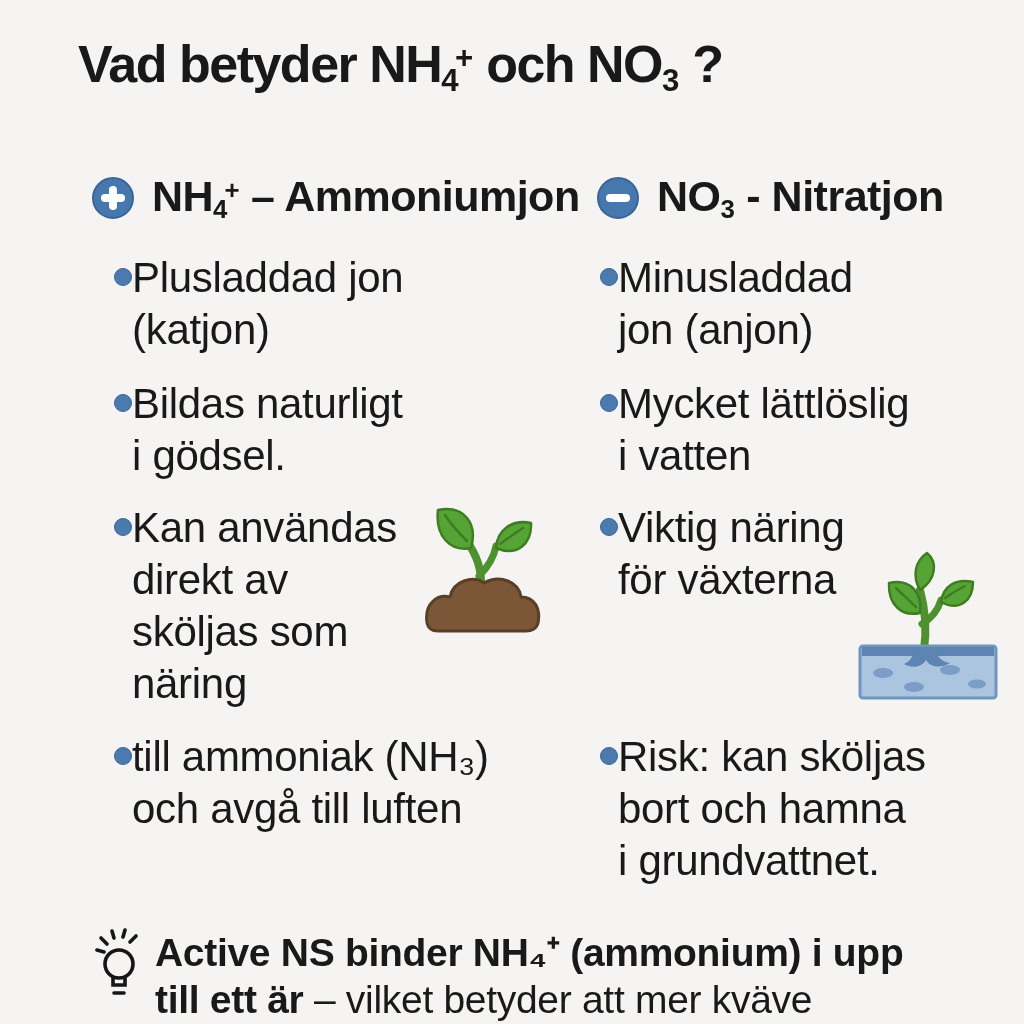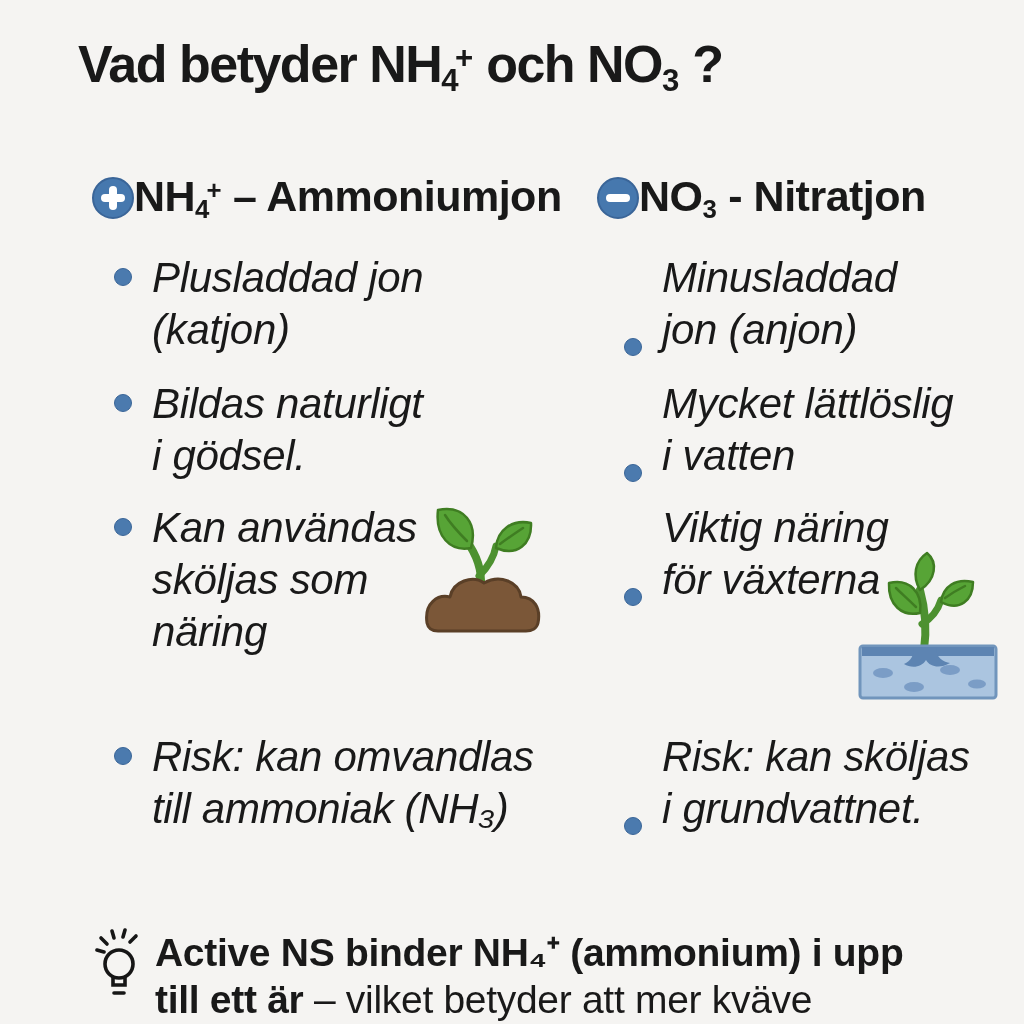--- a/index.html
+++ b/index.html
@@ -16,46 +16,46 @@
     position:absolute;left:78px;top:34px;
     font-size:52px;font-weight:700;letter-spacing:-1.5px;
     white-space:nowrap;
   }
   .chem-sub{font-size:.6em;vertical-align:-.28em;letter-spacing:0;}
   .chem-sup{font-size:.6em;vertical-align:.45em;margin-left:-.12em;letter-spacing:0;}
 
   
   .col-header{
     position:absolute;top:174px;height:48px;
-    display:flex;align-items:center;
+    display:flex;align-items:center;gap:18px;
     font-size:43px;font-weight:700;letter-spacing:-.5px;white-space:nowrap;
   }
   .col-header.left{left:92px;}
   .col-header.right{left:597px;}
   .sign-circle{
     width:42px;height:42px;border-radius:50%;
     background:#4678ae;border:2px solid #3a6598;
     position:relative;box-sizing:border-box;flex:0 0 auto;
   }
   .sign-circle .bar-h{
     position:absolute;left:7px;right:7px;top:50%;height:8px;margin-top:-4px;
     background:#ffffff;border-radius:4px;
   }
   .sign-circle .bar-v{
     position:absolute;top:7px;bottom:7px;left:50%;width:8px;margin-left:-4px;
     background:#ffffff;border-radius:4px;
   }
 
   
   .bullet{
-    position:absolute;display:flex;gap:20px;
-    font-size:42px;line-height:52px;letter-spacing:-.3px;font-style:italic;
+    position:absolute;display:flex;
+    font-size:42px;line-height:52px;letter-spacing:-.3px;
   }
   .bullet.lcol{left:114px;}
-  .bullet.rcol{left:624px;align-items:flex-end;}
+  .bullet.rcol{left:600px;}
   .dot{
     width:18px;height:18px;border-radius:50%;
     background:#4b7aae;border:1px solid #3a6598;
     margin-top:16px;flex:0 0 auto;box-sizing:border-box;
   }
   .bl{display:block;white-space:nowrap;}
 
   
   .plant{position:absolute;}
   #plant-left{left:418px;top:494px;width:128px;height:140px;}
@@ -101,29 +101,30 @@
     <span class="dot"></span>
     <span>
       <span class="bl">Bildas naturligt</span>
       <span class="bl">i gödsel.</span>
     </span>
   </div>
   <div class="bullet lcol" style="top:502px">
     <span class="dot"></span>
     <span>
       <span class="bl">Kan användas</span>
+      <span class="bl">direkt av</span>
       <span class="bl">sköljas som</span>
       <span class="bl">näring</span>
     </span>
   </div>
   <div class="bullet lcol" style="top:731px">
     <span class="dot"></span>
     <span>
-      <span class="bl">Risk: kan omvandlas</span>
       <span class="bl">till ammoniak (NH₃)</span>
+      <span class="bl">och avgå till luften</span>
     </span>
   </div>
 
   <div class="bullet rcol" style="top:252px">
     <span class="dot"></span>
     <span>
       <span class="bl">Minusladdad</span>
       <span class="bl">jon (anjon)</span>
     </span>
   </div>
@@ -138,20 +139,21 @@
     <span class="dot"></span>
     <span>
       <span class="bl">Viktig näring</span>
       <span class="bl">för växterna</span>
     </span>
   </div>
   <div class="bullet rcol" style="top:731px">
     <span class="dot"></span>
     <span>
       <span class="bl">Risk: kan sköljas</span>
+      <span class="bl">bort och hamna</span>
       <span class="bl">i grundvattnet.</span>
     </span>
   </div>
 
   <svg id="plant-left" class="plant" viewBox="0 0 128 140" xmlns="http://www.w3.org/2000/svg">
     <path d="M62,98 C65,82 62,68 52,52" fill="none" stroke="#4d9130" stroke-width="8" stroke-linecap="round"></path>
     <path d="M61,82 C70,73 76,63 78,52" fill="none" stroke="#4d9130" stroke-width="7" stroke-linecap="round"></path>
     <path d="M53,54 C32,58 17,42 20,16 C46,11 60,29 53,54 Z" fill="#57a436" stroke="#3f7d22" stroke-width="2.5" stroke-linejoin="round"></path>
     <path d="M49,47 C40,38 32,29 27,21" fill="none" stroke="#3f7d22" stroke-width="2.5" stroke-linecap="round"></path>
     <path d="M78,54 C79,36 94,25 113,29 C114,50 99,63 78,54 Z" fill="#57a436" stroke="#3f7d22" stroke-width="2.5" stroke-linejoin="round"></path>

